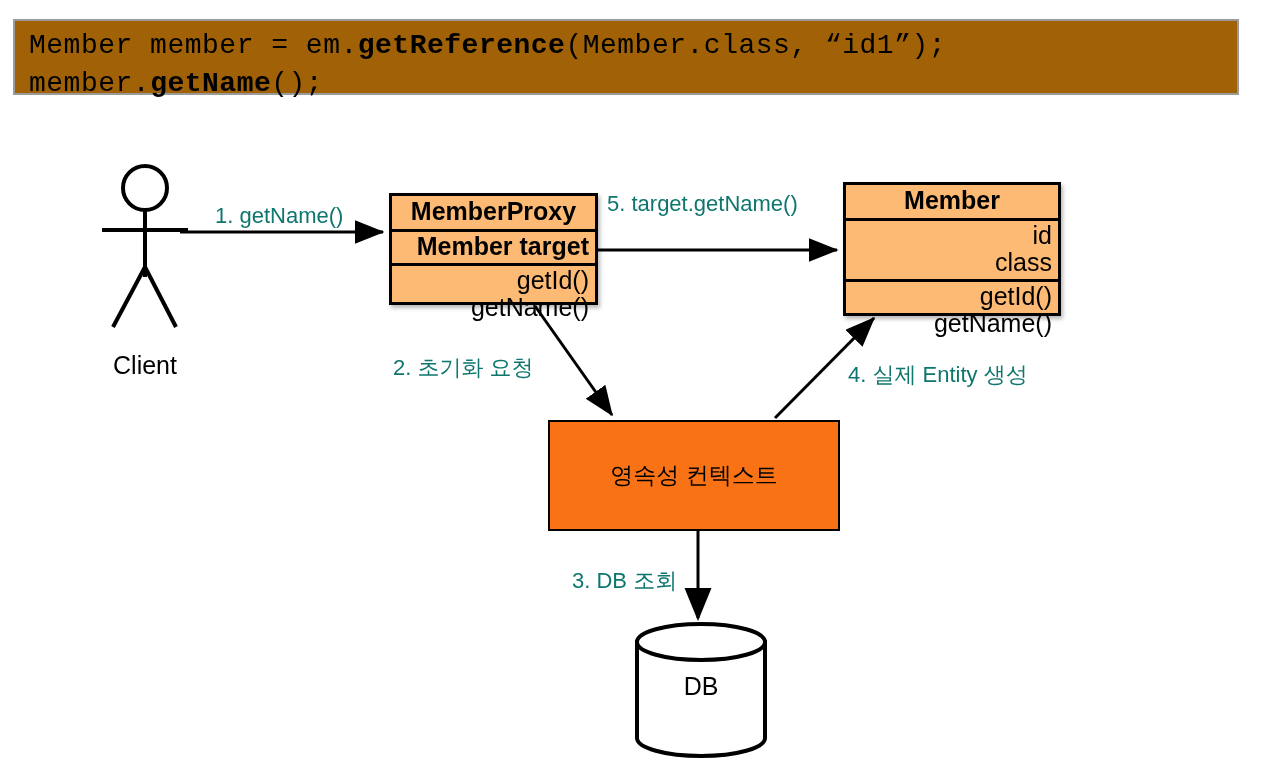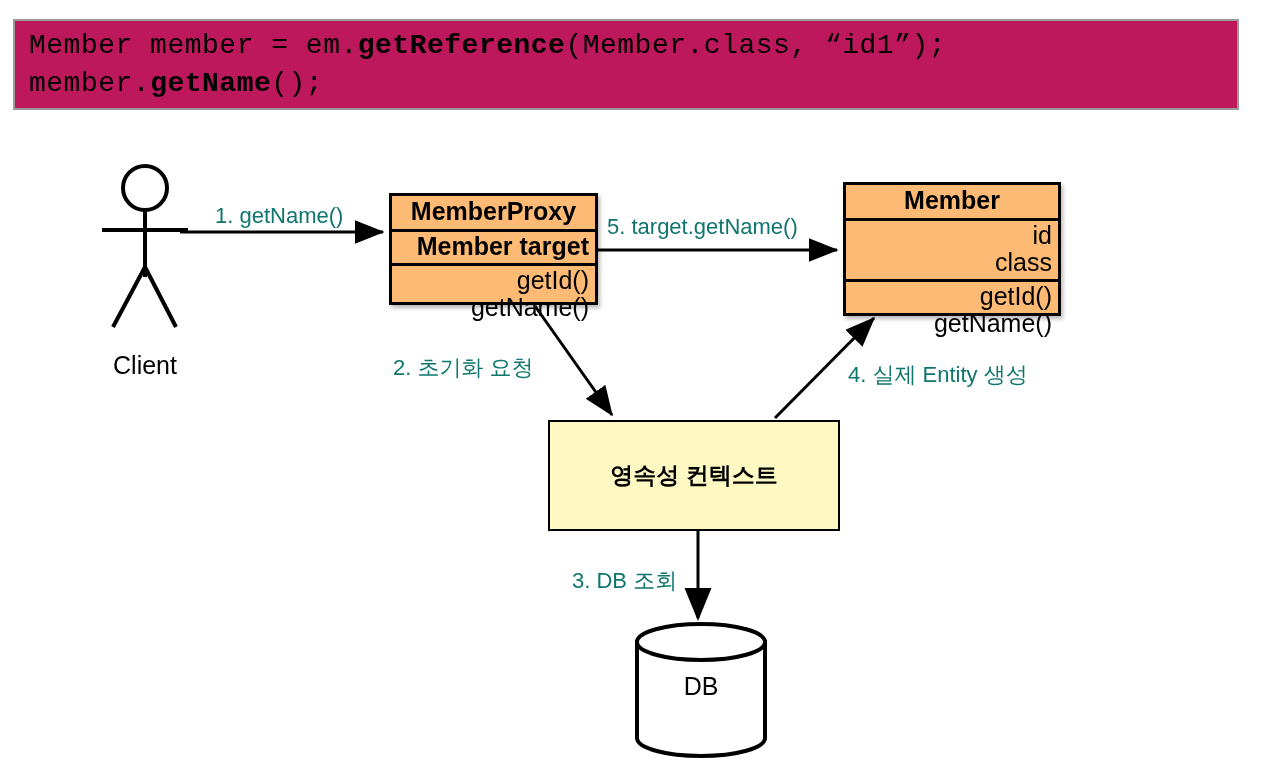--- a/index.html
+++ b/index.html
@@ -15,24 +15,24 @@
     font-family: "Liberation Sans", "DejaVu Sans", sans-serif;
     color: #000000;
   }
 
   
   #code-block {
     position: absolute;
     left: 13px;
     top: 19px;
     width: 1226px;
-    height: 91px;
+    height: 76px;
     box-sizing: border-box;
     border: 2px solid #9a9a9a;
-    background: #be185d;
+    background: #a16207;
     padding: 6px 14px 0 14px;
   }
   .code-line {
     font-family: "Liberation Mono", "DejaVu Sans Mono", monospace;
     font-size: 28px;
     line-height: 38px;
     white-space: pre;
     letter-spacing: 0.5px;
   }
   .code-line b { font-weight: bold; }
@@ -100,25 +100,24 @@
 
   
   #persistence-context-box {
     position: absolute;
     left: 548px;
     top: 310px;
     width: 292px;
     height: 111px;
     box-sizing: border-box;
     border: 2px solid #000000;
-    background: #fef9c3;
+    background: #f97316;
     display: flex;
     align-items: center;
     justify-content: center;
-    font-weight: bold;
   }
   #persistence-context-label { font-size: 23px; }
 
   
   #db-cylinder {
     position: absolute;
     left: 632px;
     top: 512px;
     width: 138px;
     height: 136px;
@@ -133,21 +132,21 @@
   }
 
   
   .edge-label {
     position: absolute;
     font-size: 22px;
     white-space: nowrap;
     color: #0f766e;
   }
   #label-1 { left: 215px; top: 93px; }
-  #label-5 { left: 607px; top: 104px; }
+  #label-5 { left: 607px; top: 81px; }
   #label-2 { left: 393px; top: 243px; }
   #label-4 { left: 848px; top: 250px; }
   #label-3 { left: 572px; top: 456px; }
 </style>
 </head>
 <body>
 
 <div id="code-block">
   <div class="code-line"><span>Member member = em.</span><b>getReference</b><span>(Member.class, “id1”);</span></div>
   <div class="code-line"><span>member.</span><b>getName</b><span>();</span></div>

